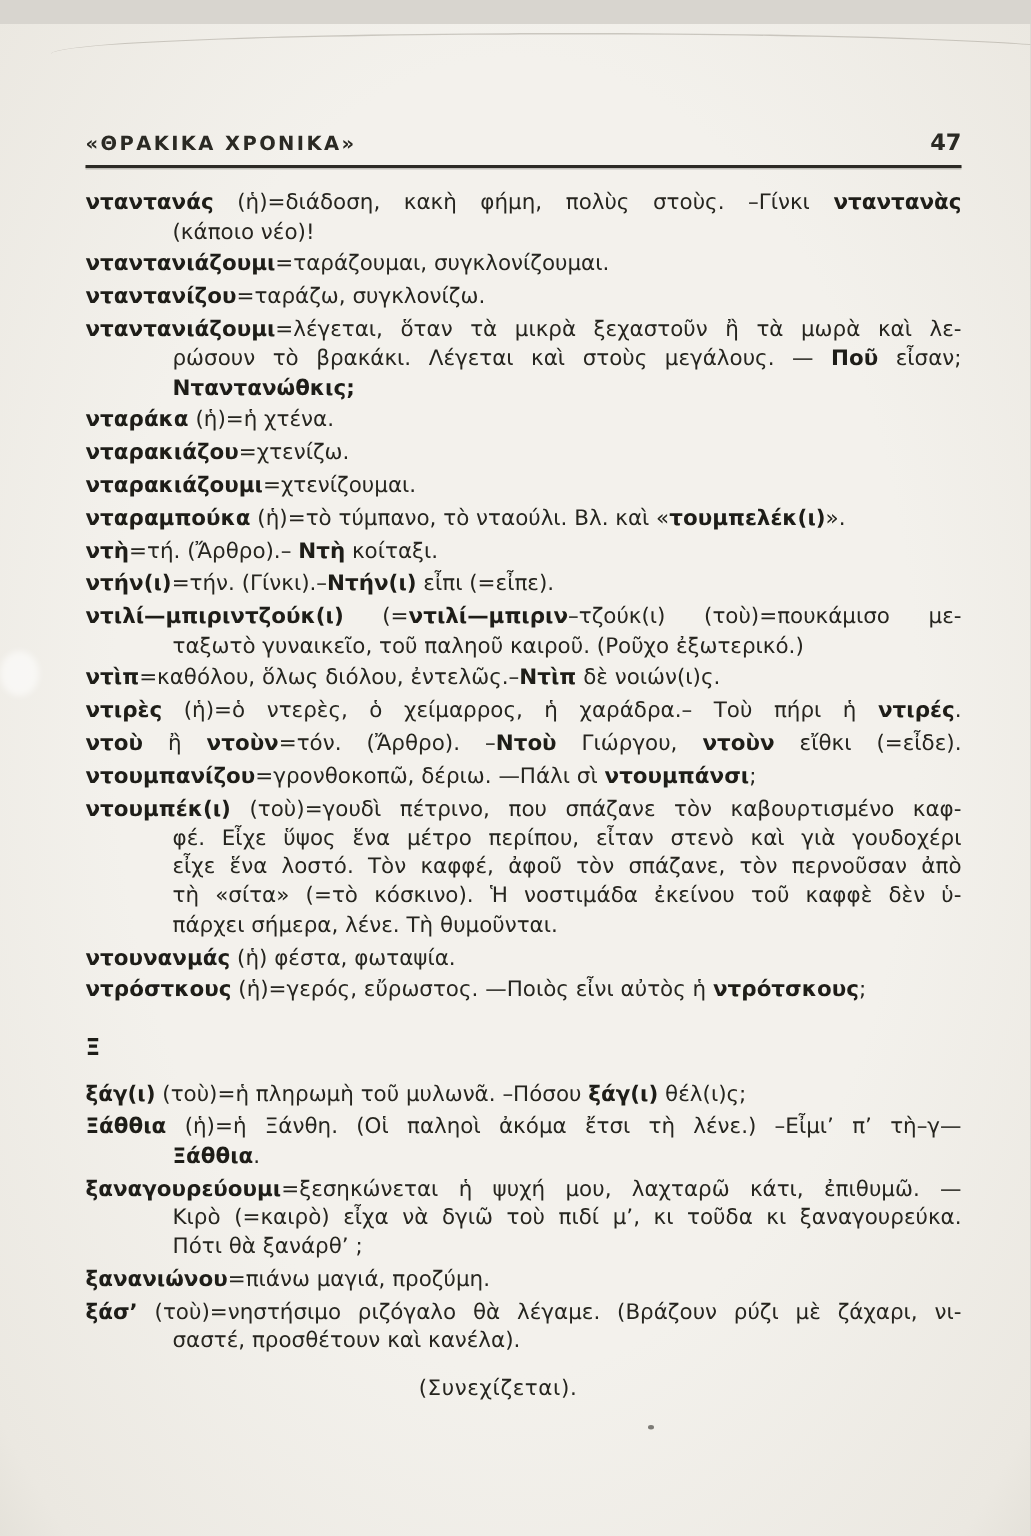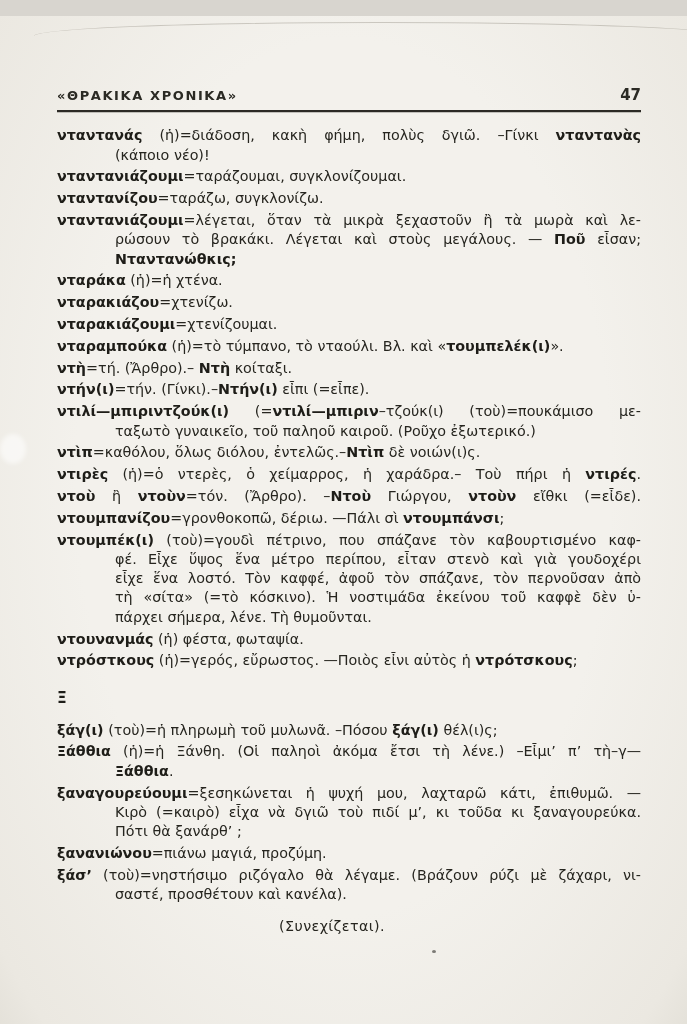--- a/index.html
+++ b/index.html
@@ -40,21 +40,21 @@
 
   <div class="inner">
     <div class="hdr">
       <span class="journal">«ΘΡΑΚΙΚΑ ΧΡΟΝΙΚΑ»</span>
       <span class="pagenum">47</span>
     </div>
     <div class="rule"></div>
 
     <div class="entries" id="entries-n">
         <div class="entry">
-          <div class="line just"><span class="bold">νταντανάς</span><span class="reg"> (ἡ)=διάδοση, κακὴ φήμη, πολὺς δγιῶ. –Γίνκι </span><span class="bold">νταντανὰς</span></div>
+          <div class="line just"><span class="bold">νταντανάς</span><span class="reg"> (ἡ)=διάδοση, κακὴ φήμη, πολὺς στοὺς. –Γίνκι </span><span class="bold">νταντανὰς</span></div>
           <div class="line cont"><span class="reg">(κάποιο νέο)!</span></div>
         </div>
         <div class="entry">
           <div class="line"><span class="bold">νταντανιάζουμι</span><span class="reg">=ταράζουμαι, συγκλονίζουμαι.</span></div>
         </div>
         <div class="entry">
           <div class="line"><span class="bold">νταντανίζου</span><span class="reg">=ταράζω, συγκλονίζω.</span></div>
         </div>
         <div class="entry">
           <div class="line just"><span class="bold">νταντανιάζουμι</span><span class="reg">=λέγεται, ὅταν τὰ μικρὰ ξεχαστοῦν ἢ τὰ μωρὰ καὶ λε-</span></div>

